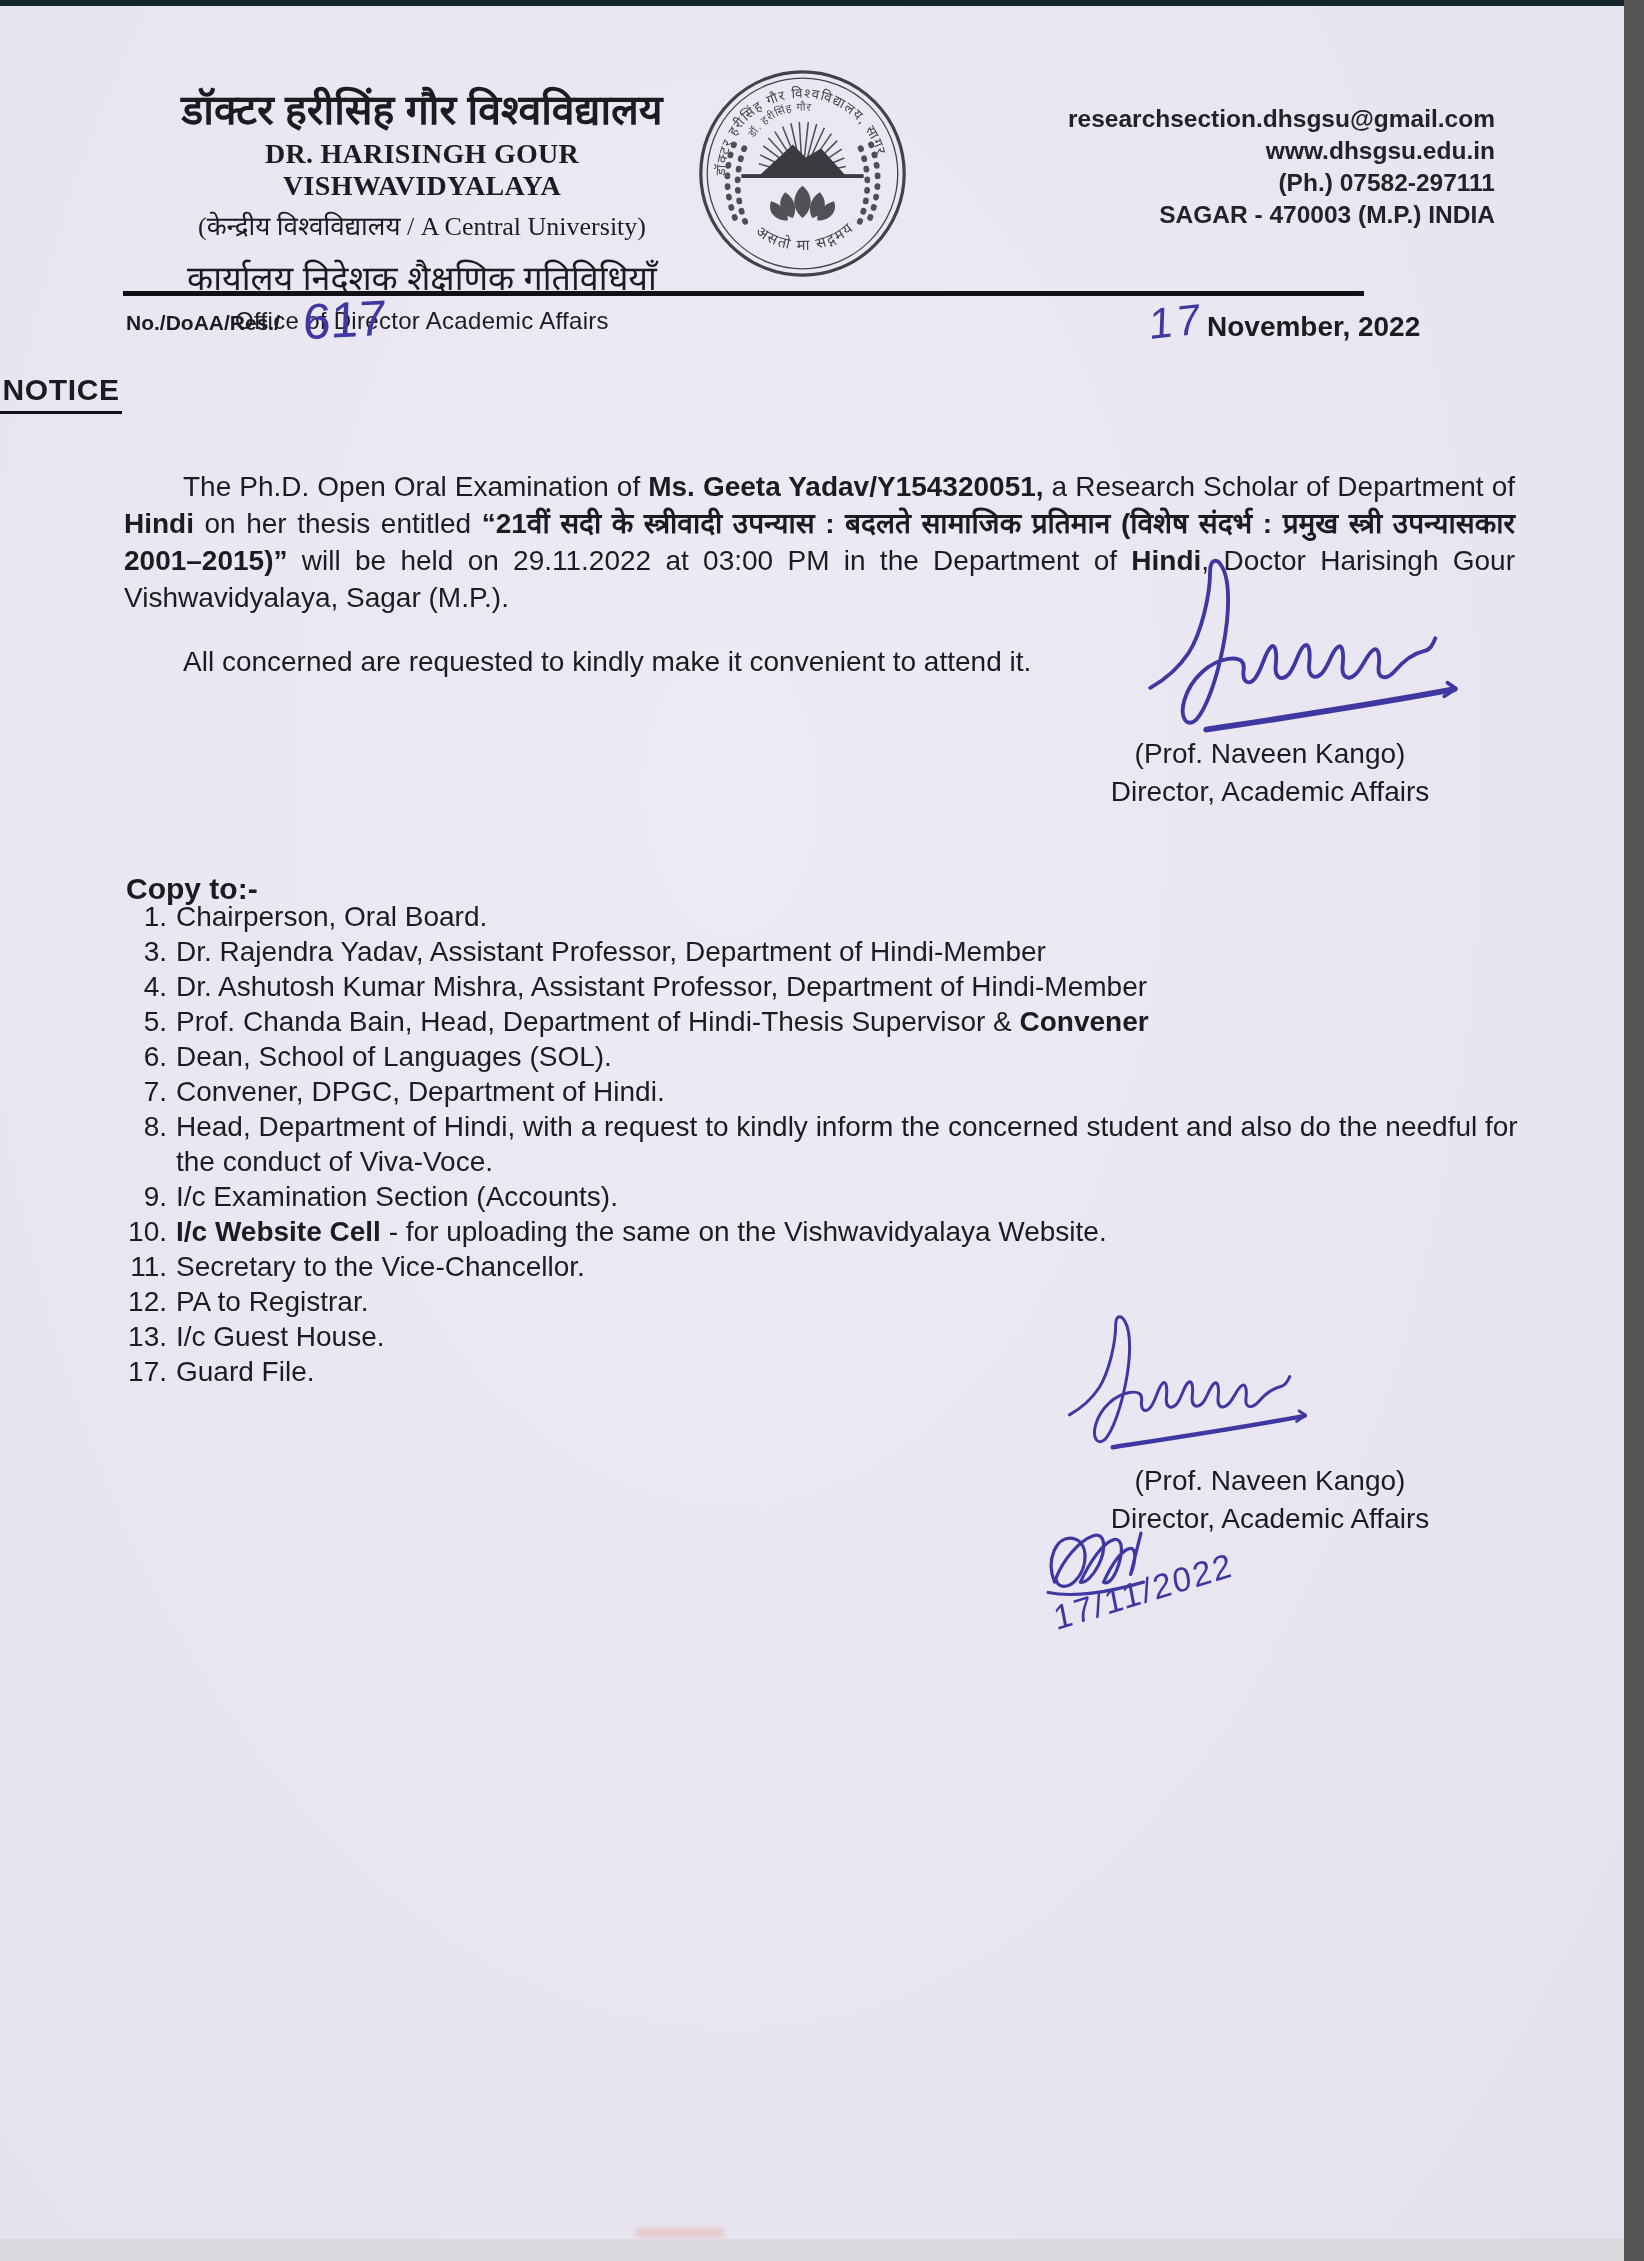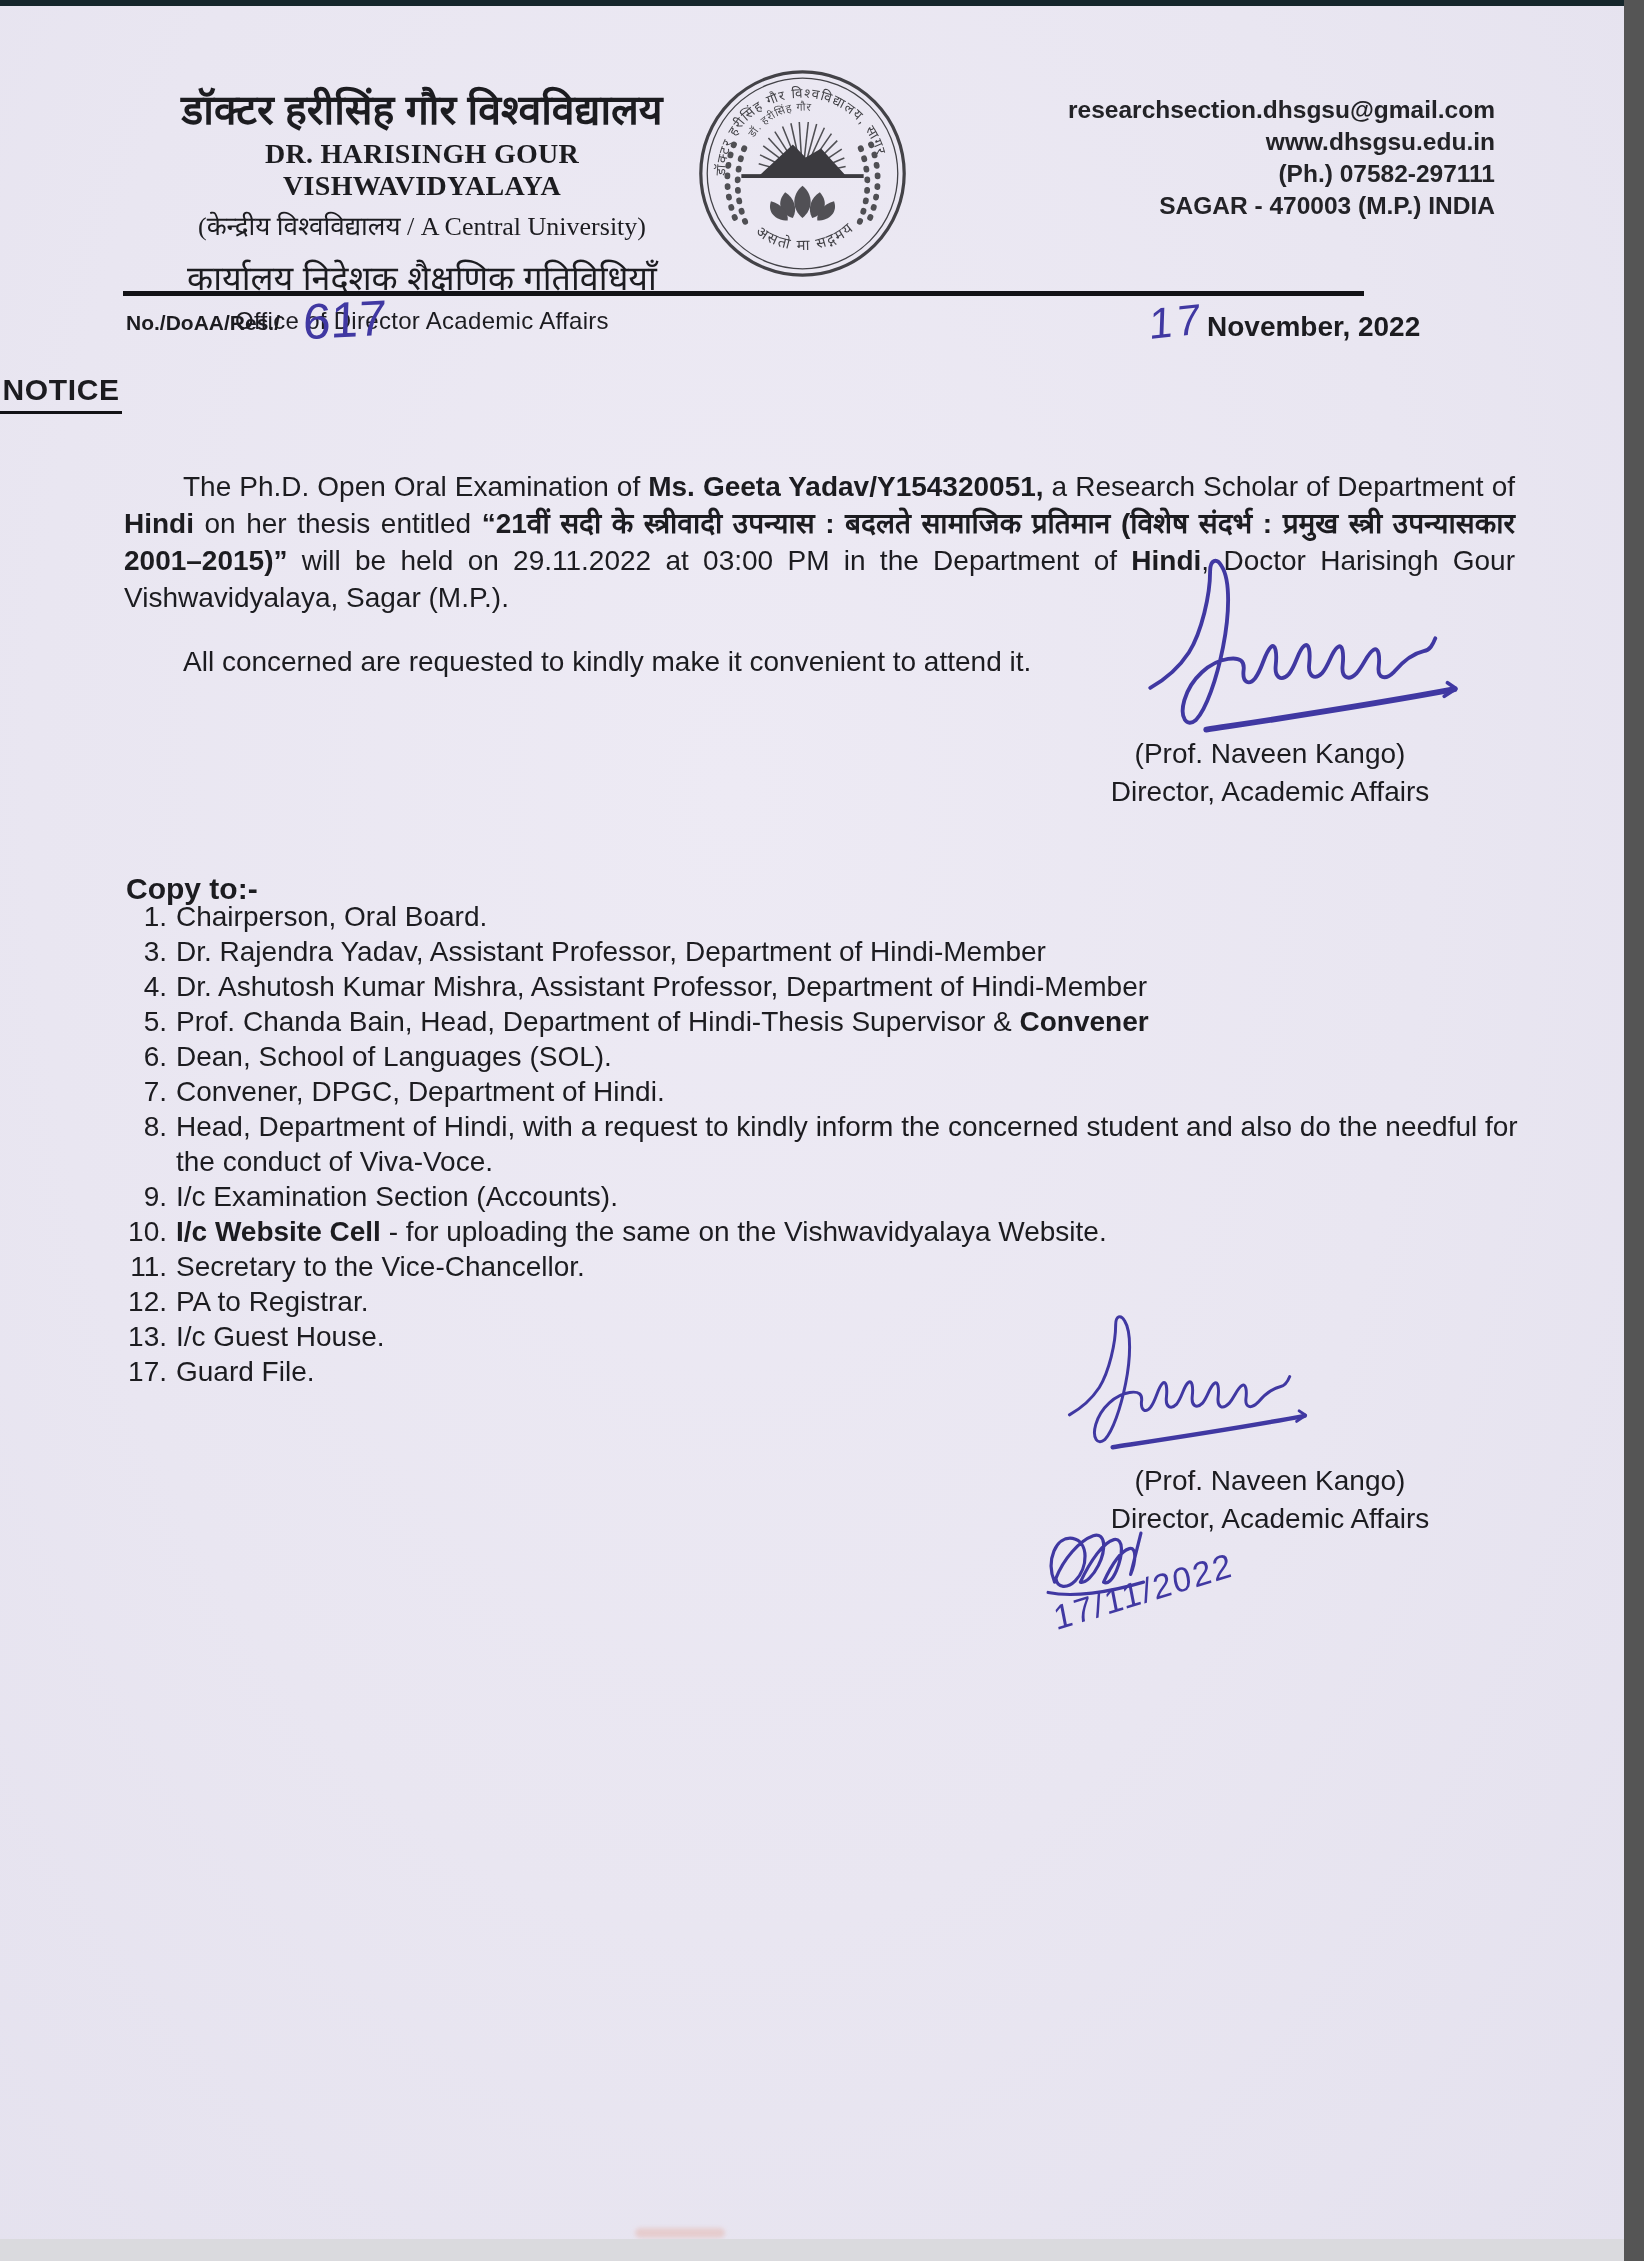--- a/index.html
+++ b/index.html
@@ -21,21 +21,21 @@
   .hdr-left{position:absolute;left:132px;top:89px;width:580px;text-align:center;}
   .hdr-uni-hi{font-size:41px;font-weight:bold;line-height:1.05;}
   .hdr-uni-en{font-family:"Liberation Serif","DejaVu Serif",serif;font-weight:bold;
     font-size:28px;margin-top:6.4px;letter-spacing:0.3px;}
   .hdr-central{font-family:"Liberation Serif","DejaVu Serif",serif;font-size:26px;margin-top:5px;}
   .hdr-office-hi{font-size:34px;margin-top:10.3px;}
   .hdr-office-en{font-size:24px;margin-top:7.7px;letter-spacing:0.3px;}
 
   .logo{position:absolute;left:695px;top:66px;width:215px;height:215px;opacity:.88;}
 
-  .contact{position:absolute;right:129px;top:94px;text-align:right;
+  .contact{position:absolute;right:129px;top:103px;text-align:right;
     font-weight:bold;font-size:24.5px;line-height:32px;color:#232327;}
 
   .rule{position:absolute;left:123px;top:291px;width:1241px;height:4.5px;background:#121216;}
 
   
   .ref-label{position:absolute;left:126px;top:311px;font-weight:bold;font-size:21px;}
   .ref-num{position:absolute;left:303px;top:291px;font-size:50px;color:#4038a2;
     transform:rotate(-3deg) skewX(-5deg);}
   .ref-day{position:absolute;left:1149px;top:297px;font-size:43px;color:#4038a2;
     transform:rotate(-6deg) skewX(-8deg);letter-spacing:3.9px;}

